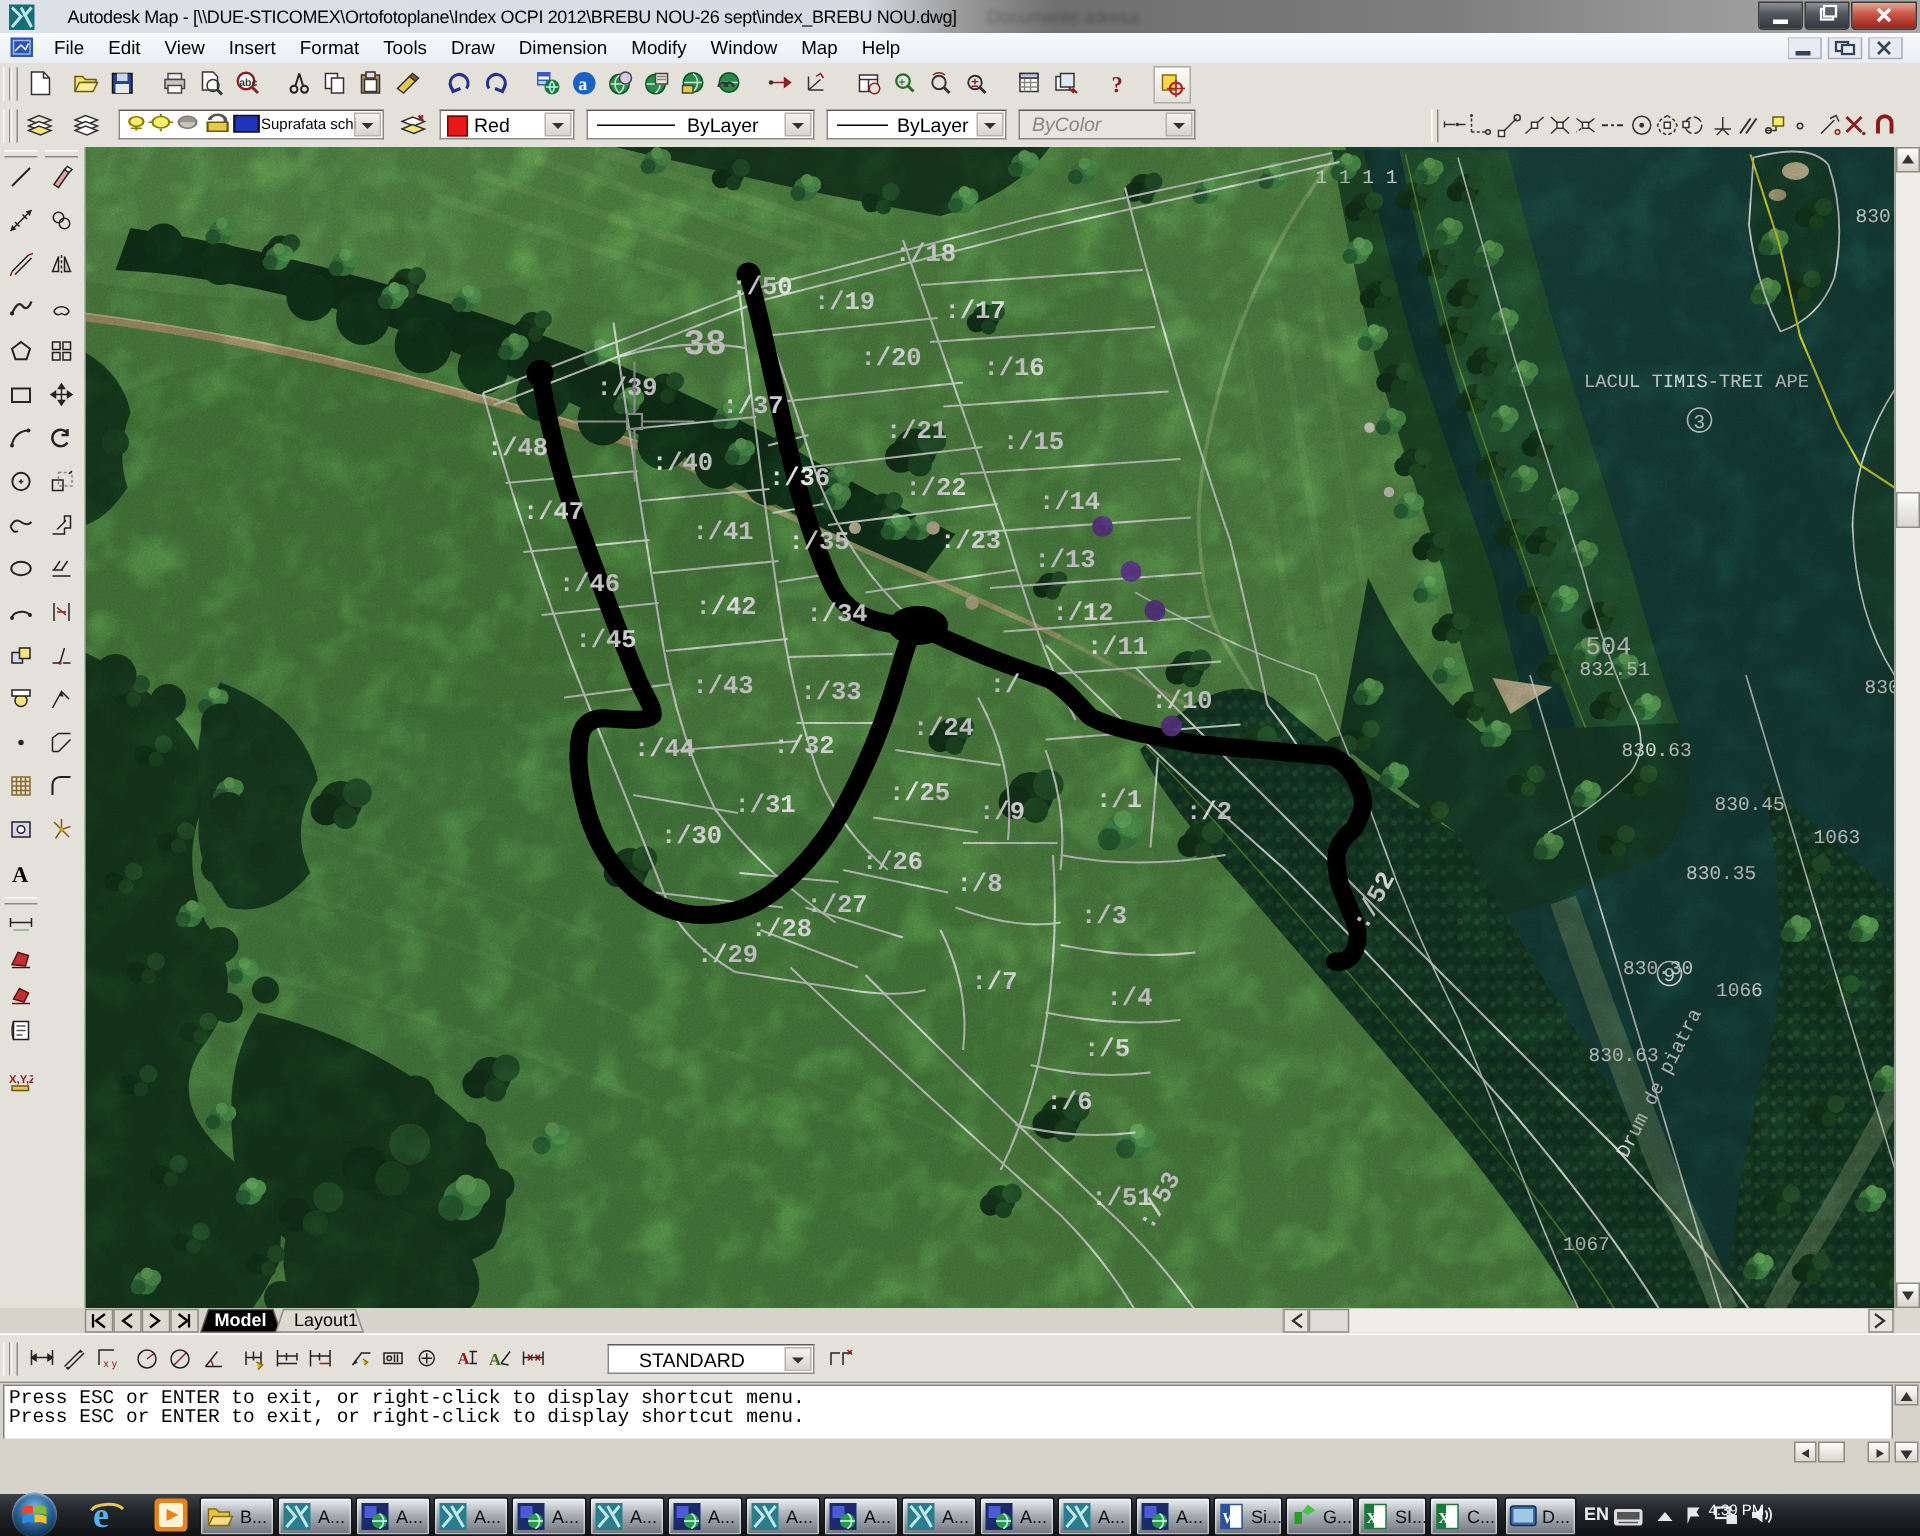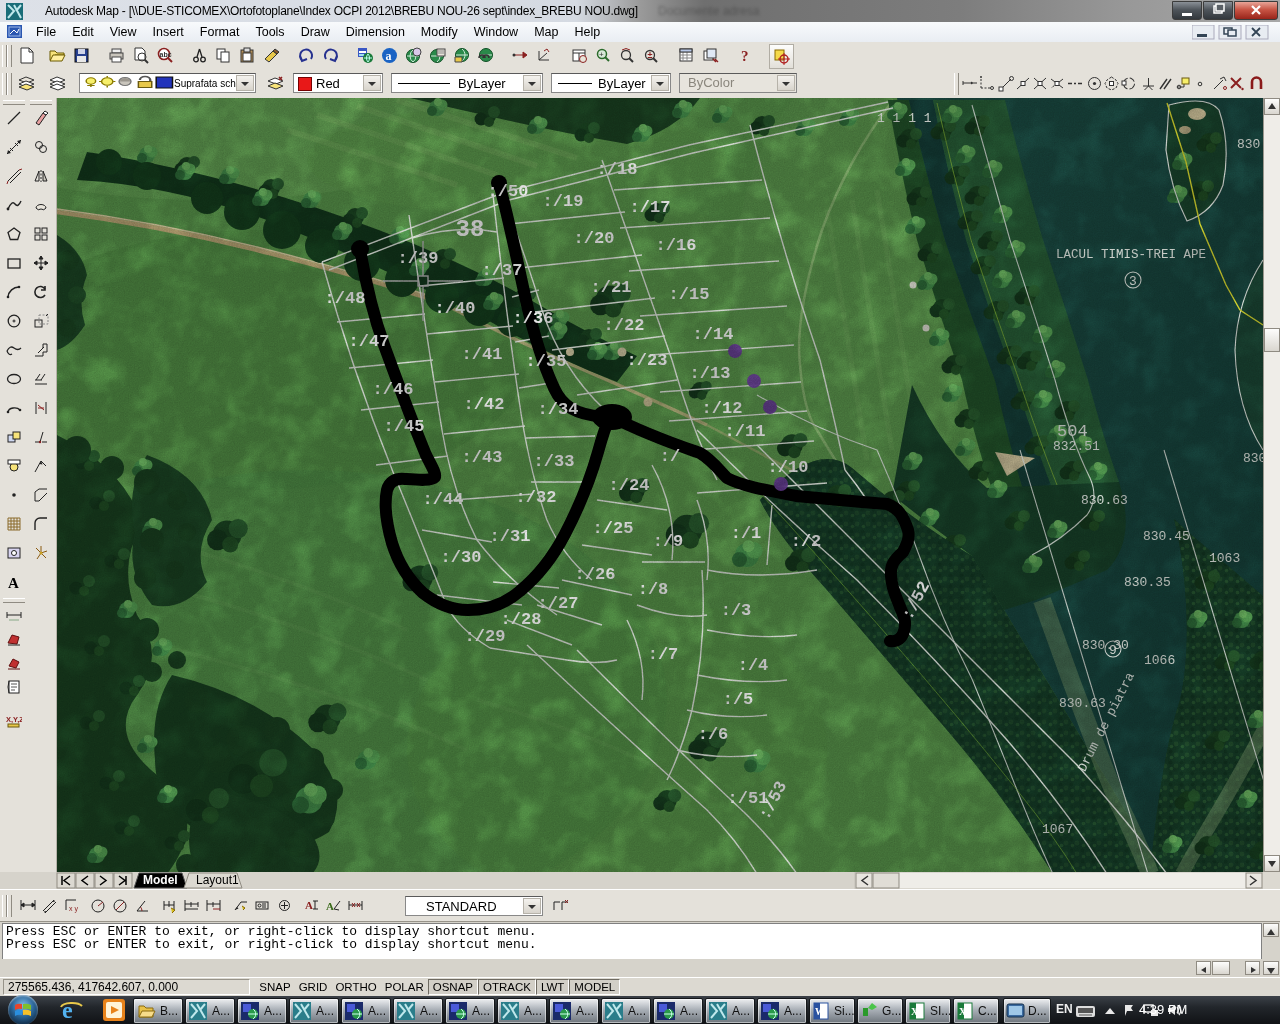--- a/index.html
+++ b/index.html
@@ -274,21 +274,21 @@
       <span style="position:absolute;left:6px;top:9px;width:52px;border-top:1.5px solid #000;"></span>
       <span style="position:absolute;left:66px;top:2px;">ByLayer</span>
       <span class="arrowbox"></span>
     </span>
     <span class="combo" style="width:120px;margin-left:6px;">
       <span style="position:absolute;left:6px;top:9px;width:34px;border-top:1.5px solid #000;"></span>
       <span style="position:absolute;left:46px;top:2px;">ByLayer</span>
       <span class="arrowbox"></span>
     </span>
     <span class="combo" style="width:118px;margin-left:6px;background:#e7e4dd;color:#8a867d;">
-      <span style="position:absolute;left:8px;top:1px;">ByColor</span>
+      <span style="position:absolute;left:8px;top:1px;font-style:italic;">ByColor</span>
       <span class="arrowbox"></span>
     </span>
     <span style="position:absolute;left:952px;top:0px;white-space:nowrap;"><span class="grip"></span>
     <span class="tbtn osn"><svg width="18" height="17">
             <path d="M2 8 h7 m2 0 h5" stroke="#333"></path>
             <circle cx="10.5" cy="8" r="1.2" fill="#333"></circle>
             <path d="M2 6 v4" stroke="#333"></path>
           </svg></span>
     <span class="tbtn osn"><svg width="18" height="17">
             <path d="M3 13 V4 m0 9 h9" stroke="#333" stroke-dasharray="2 1.5"></path>
@@ -1226,24 +1226,20 @@
           <path d="M7 10 L11 4 L3 4 Z" fill="#333"></path>
         </svg></div>
     <div class="scrbtn" style="left:1196px;top:39px;width:15px;height:14px;"><svg width="13" height="12">
           <path d="M9 3 l-5 3 5 3" fill="#333"></path>
         </svg></div>
     <div class="scrbtn" style="left:1212px;top:39px;width:18px;height:14px;"></div>
     <div class="scrbtn" style="left:1245px;top:39px;width:15px;height:14px;"><svg width="13" height="12">
           <path d="M5 3 l5 3 -5 3" fill="#333"></path>
         </svg></div>
   </div>
-  <div class="abs" id="status">
-    <span style="display:inline-block;margin:1px 0 0 3px;width:247px;border:1px solid #979389;border-bottom-color:#fff;border-right-color:#fff;background:#dcd9d1;padding:0 4px;box-sizing:border-box;">275565.436, 417642.607, 0.000</span>
-    <span class="statbtn" style="margin-left:2px;">SNAP</span><span class="statbtn">GRID</span><span class="statbtn">ORTHO</span><span class="statbtn">POLAR</span><span class="statbtn on">OSNAP</span><span class="statbtn on">OTRACK</span><span class="statbtn on">LWT</span><span class="statbtn on">MODEL</span>
-  </div>
   <div class="abs" id="taskbar">
 
     <div style="position:absolute;left:8px;top:-1px;width:30px;height:30px;border-radius:50%;background:radial-gradient(circle at 50% 35%,#7db9e8 0%,#2a6496 45%,#13314e 75%);box-shadow:inset 0 1px 2px rgba(255,255,255,.6);">
       <svg width="30" height="30">
           <g transform="translate(7,7)">
             <path d="M0 3 Q3 1 7 2 L7 7 Q3 6 0 8 Z" fill="#e8452c"></path>
             <path d="M8 2 Q12 1 16 3 L16 8 Q12 6 8 7 Z" fill="#7fbf2a"></path>
             <path d="M0 9 Q3 7 7 8 L7 13 Q3 12 0 14 Z" fill="#2a8fdf"></path>
             <path d="M8 8 Q12 7 16 9 L16 14 Q12 12 8 13 Z" fill="#f5c02a"></path>
           </g>
@@ -1402,15 +1398,15 @@
         <path d="M3 13 V2 h8 l-2 3 2 3 H5" fill="#e8e8e8"></path>
       </svg>
     <svg width="16" height="14" style="position:absolute;left:1143px;top:7px;">
         <rect x="1" y="2" width="9" height="7" fill="none" stroke="#e8e8e8" stroke-width="1.5"></rect>
         <rect x="8" y="7" width="7" height="6" fill="#e8e8e8"></rect>
       </svg>
     <svg width="16" height="14" style="position:absolute;left:1167px;top:7px;">
         <path d="M1 5 h3 l4-3 v10 l-4-3 H1 Z" fill="#e8e8e8"></path>
         <path d="M10 4 a5 5 0 0 1 0 6 M12 2 a8 8 0 0 1 0 10" stroke="#e8e8e8" fill="none" stroke-width="1.3"></path>
       </svg>
-    <span class="trayico" style="left:1139px;font-size:13px;color:#fff;">4:39 PM</span>
+    <span class="trayico" style="left:1139px;font-size:10px;color:#fff;">4:39 PM</span>
   </div>
 </div>
 
 </body></html>

